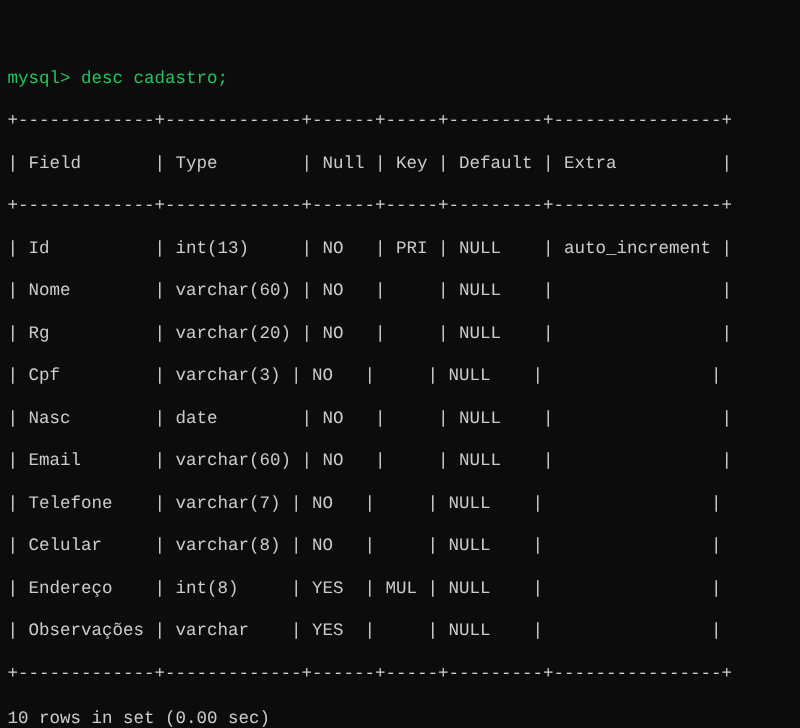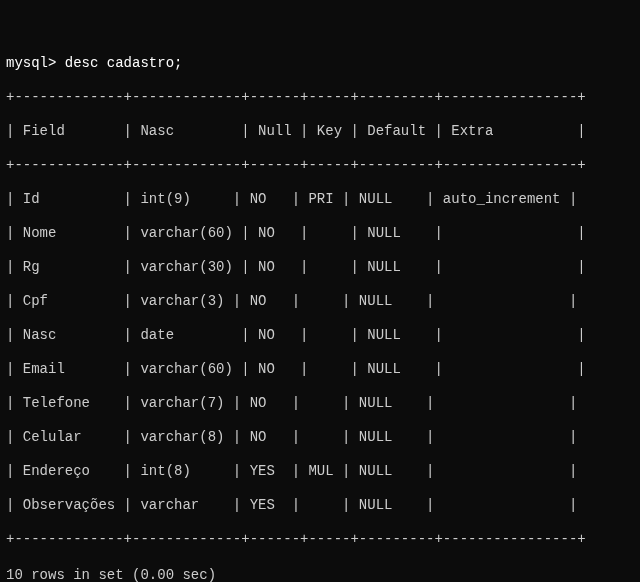--- a/index.html
+++ b/index.html
@@ -9,37 +9,37 @@
     color: #cccccc;
     font-family: Consolas, 'Courier New', monospace;
     font-size: 14px;
     line-height: 17px;
     white-space: pre;
     width: 640px;
     height: 582px;
     box-sizing: border-box;
     overflow: hidden;
   }
-  .prompt-line { color: #ffffff; }
+  .prompt-line { color: #22c55e; }
   .sep { color: #cccccc; }
   .hdr { color: #cccccc; }
   .row { color: #cccccc; }
   .status { color: #cccccc; margin-top: 2px; }
 </style>
 </head>
 <body>
 
 
 <div class="prompt-line">mysql&gt; desc cadastro;</div>
 <div class="sep">+-------------+-------------+------+-----+---------+----------------+</div>
-<div class="hdr">| Field       | Nasc        | Null | Key | Default | Extra          |</div>
+<div class="hdr">| Field       | Type        | Null | Key | Default | Extra          |</div>
 <div class="sep">+-------------+-------------+------+-----+---------+----------------+</div>
-<div class="row">| Id          | int(9)     | NO   | PRI | NULL    | auto_increment |</div>
+<div class="row">| Id          | int(13)     | NO   | PRI | NULL    | auto_increment |</div>
 <div class="row">| Nome        | varchar(60) | NO   |     | NULL    |                |</div>
-<div class="row">| Rg          | varchar(30) | NO   |     | NULL    |                |</div>
+<div class="row">| Rg          | varchar(20) | NO   |     | NULL    |                |</div>
 <div class="row">| Cpf         | varchar(3) | NO   |     | NULL    |                |</div>
 <div class="row">| Nasc        | date        | NO   |     | NULL    |                |</div>
 <div class="row">| Email       | varchar(60) | NO   |     | NULL    |                |</div>
 <div class="row">| Telefone    | varchar(7) | NO   |     | NULL    |                |</div>
 <div class="row">| Celular     | varchar(8) | NO   |     | NULL    |                |</div>
 <div class="row">| Endereço    | int(8)     | YES  | MUL | NULL    |                |</div>
 <div class="row">| Observações | varchar    | YES  |     | NULL    |                |</div>
 <div class="sep">+-------------+-------------+------+-----+---------+----------------+</div>
 <div class="status">10 rows in set (0.00 sec)</div>
 

